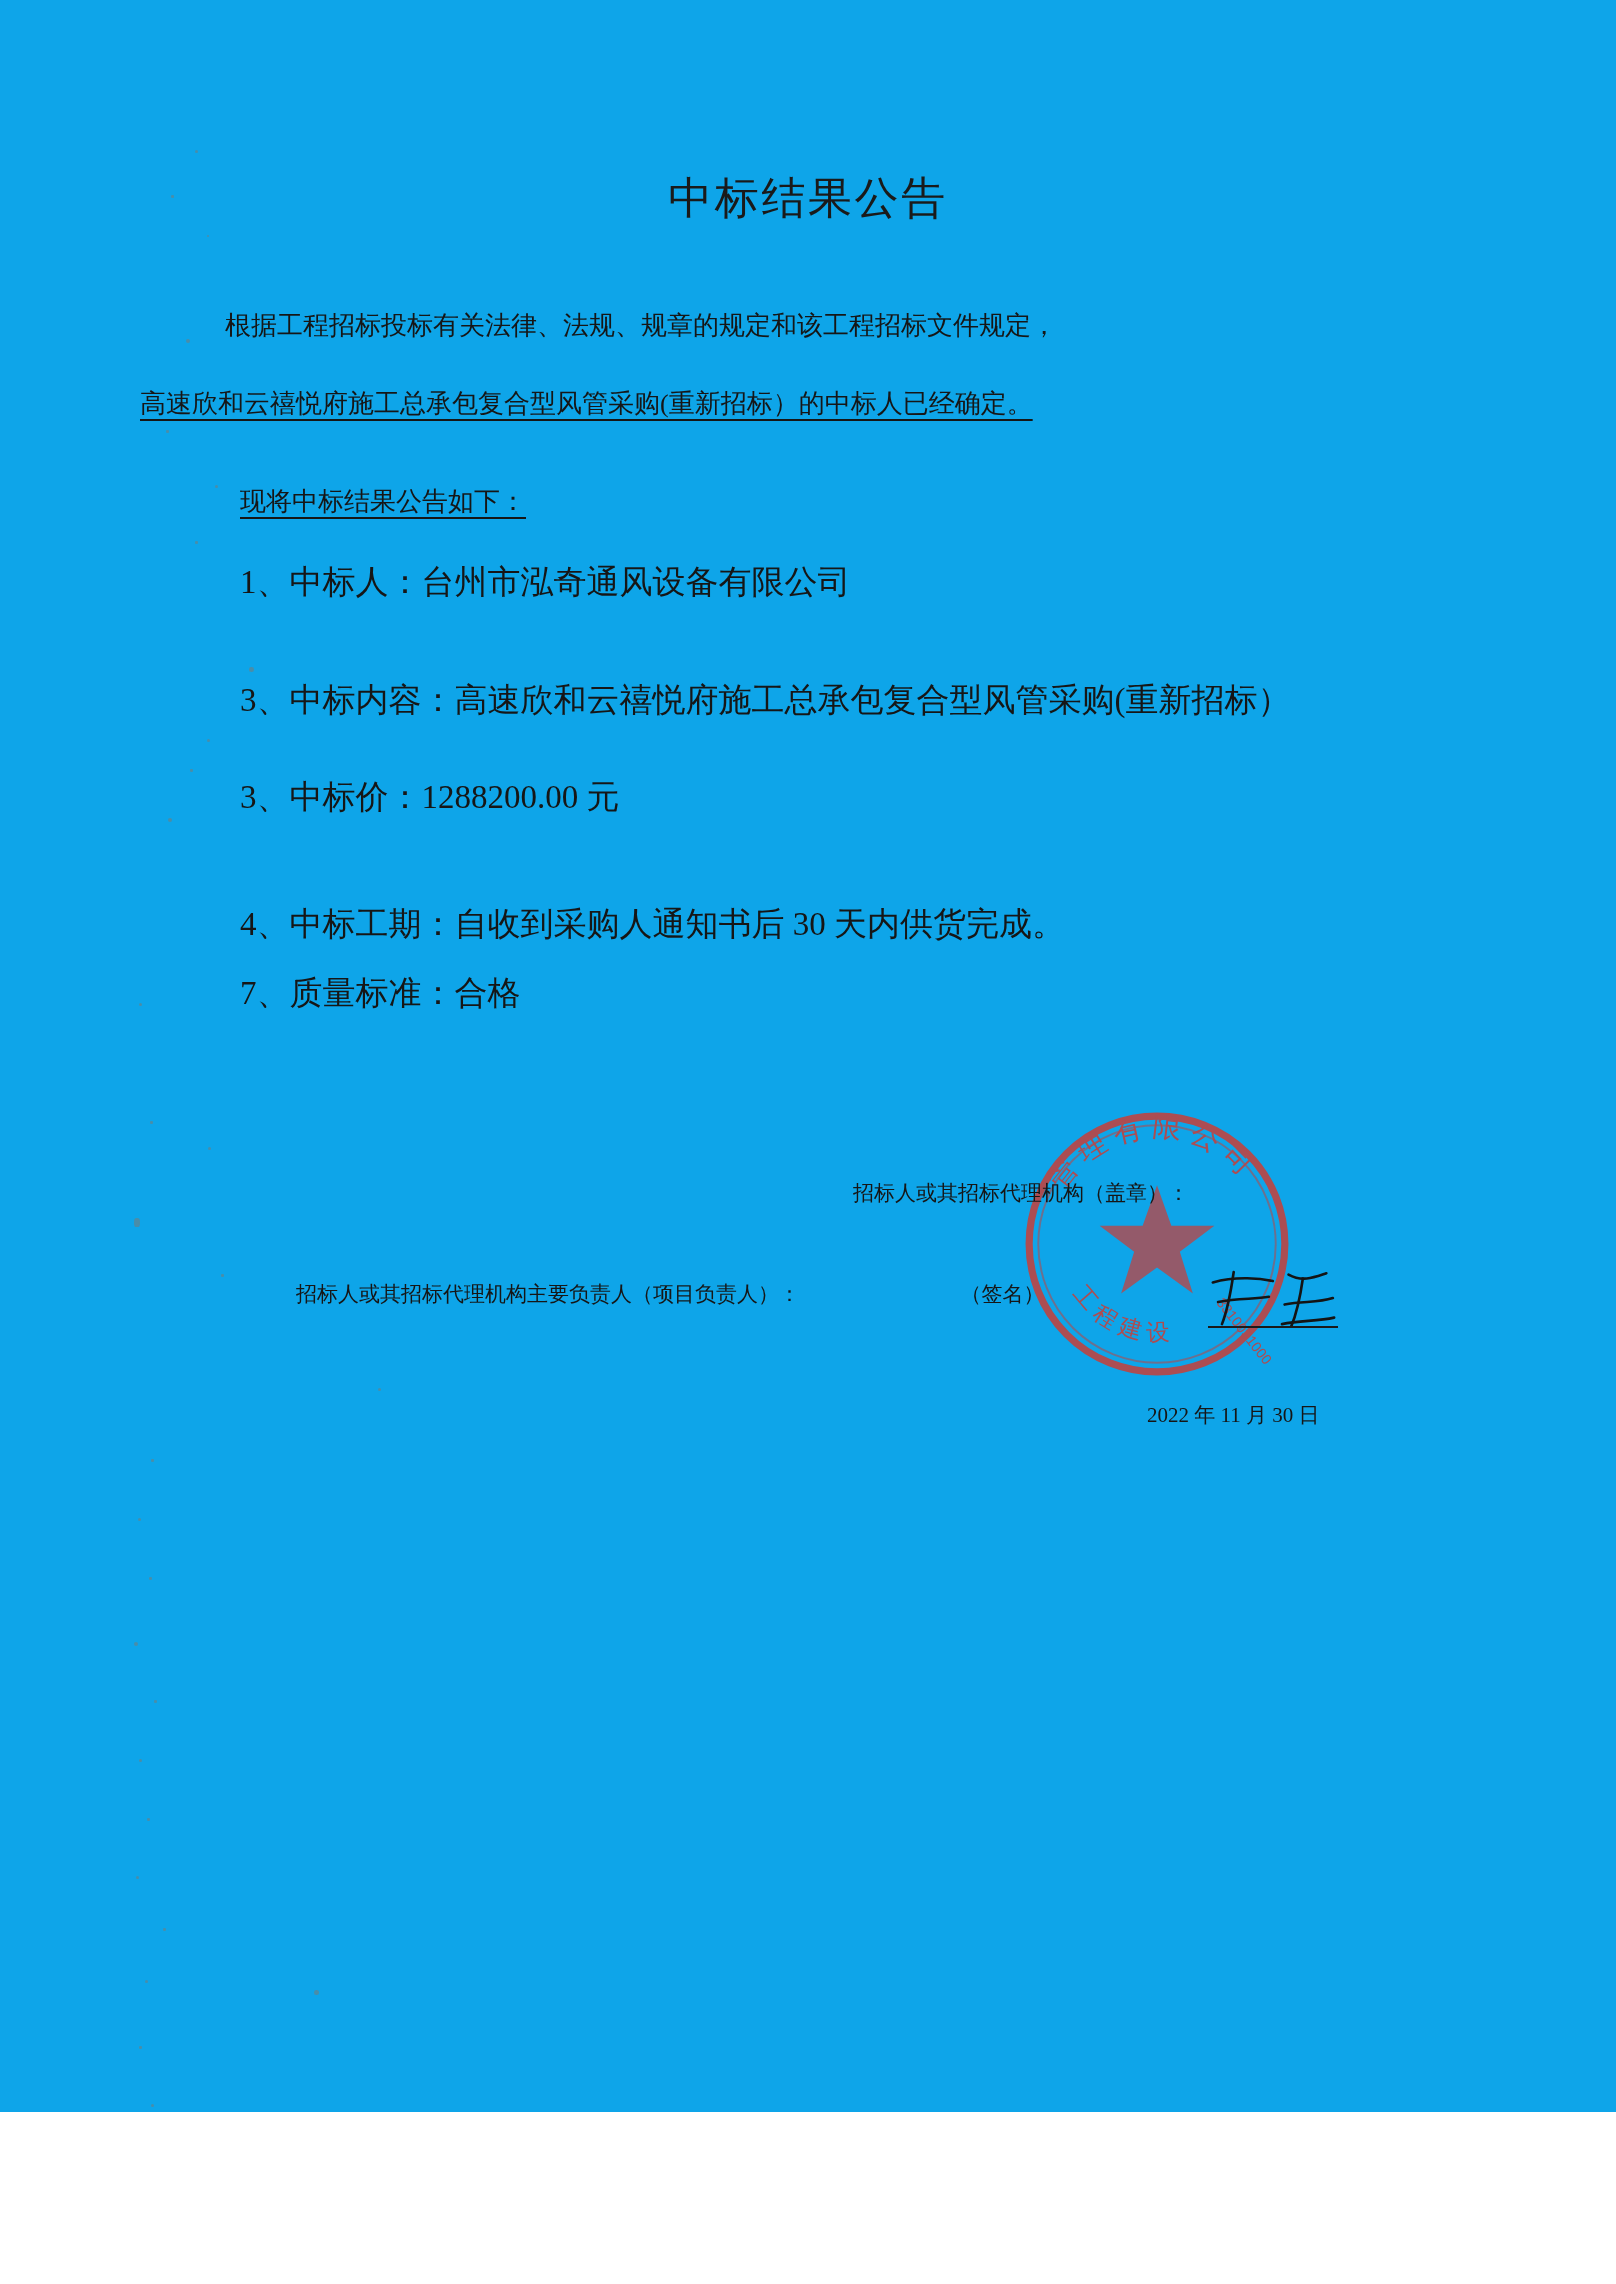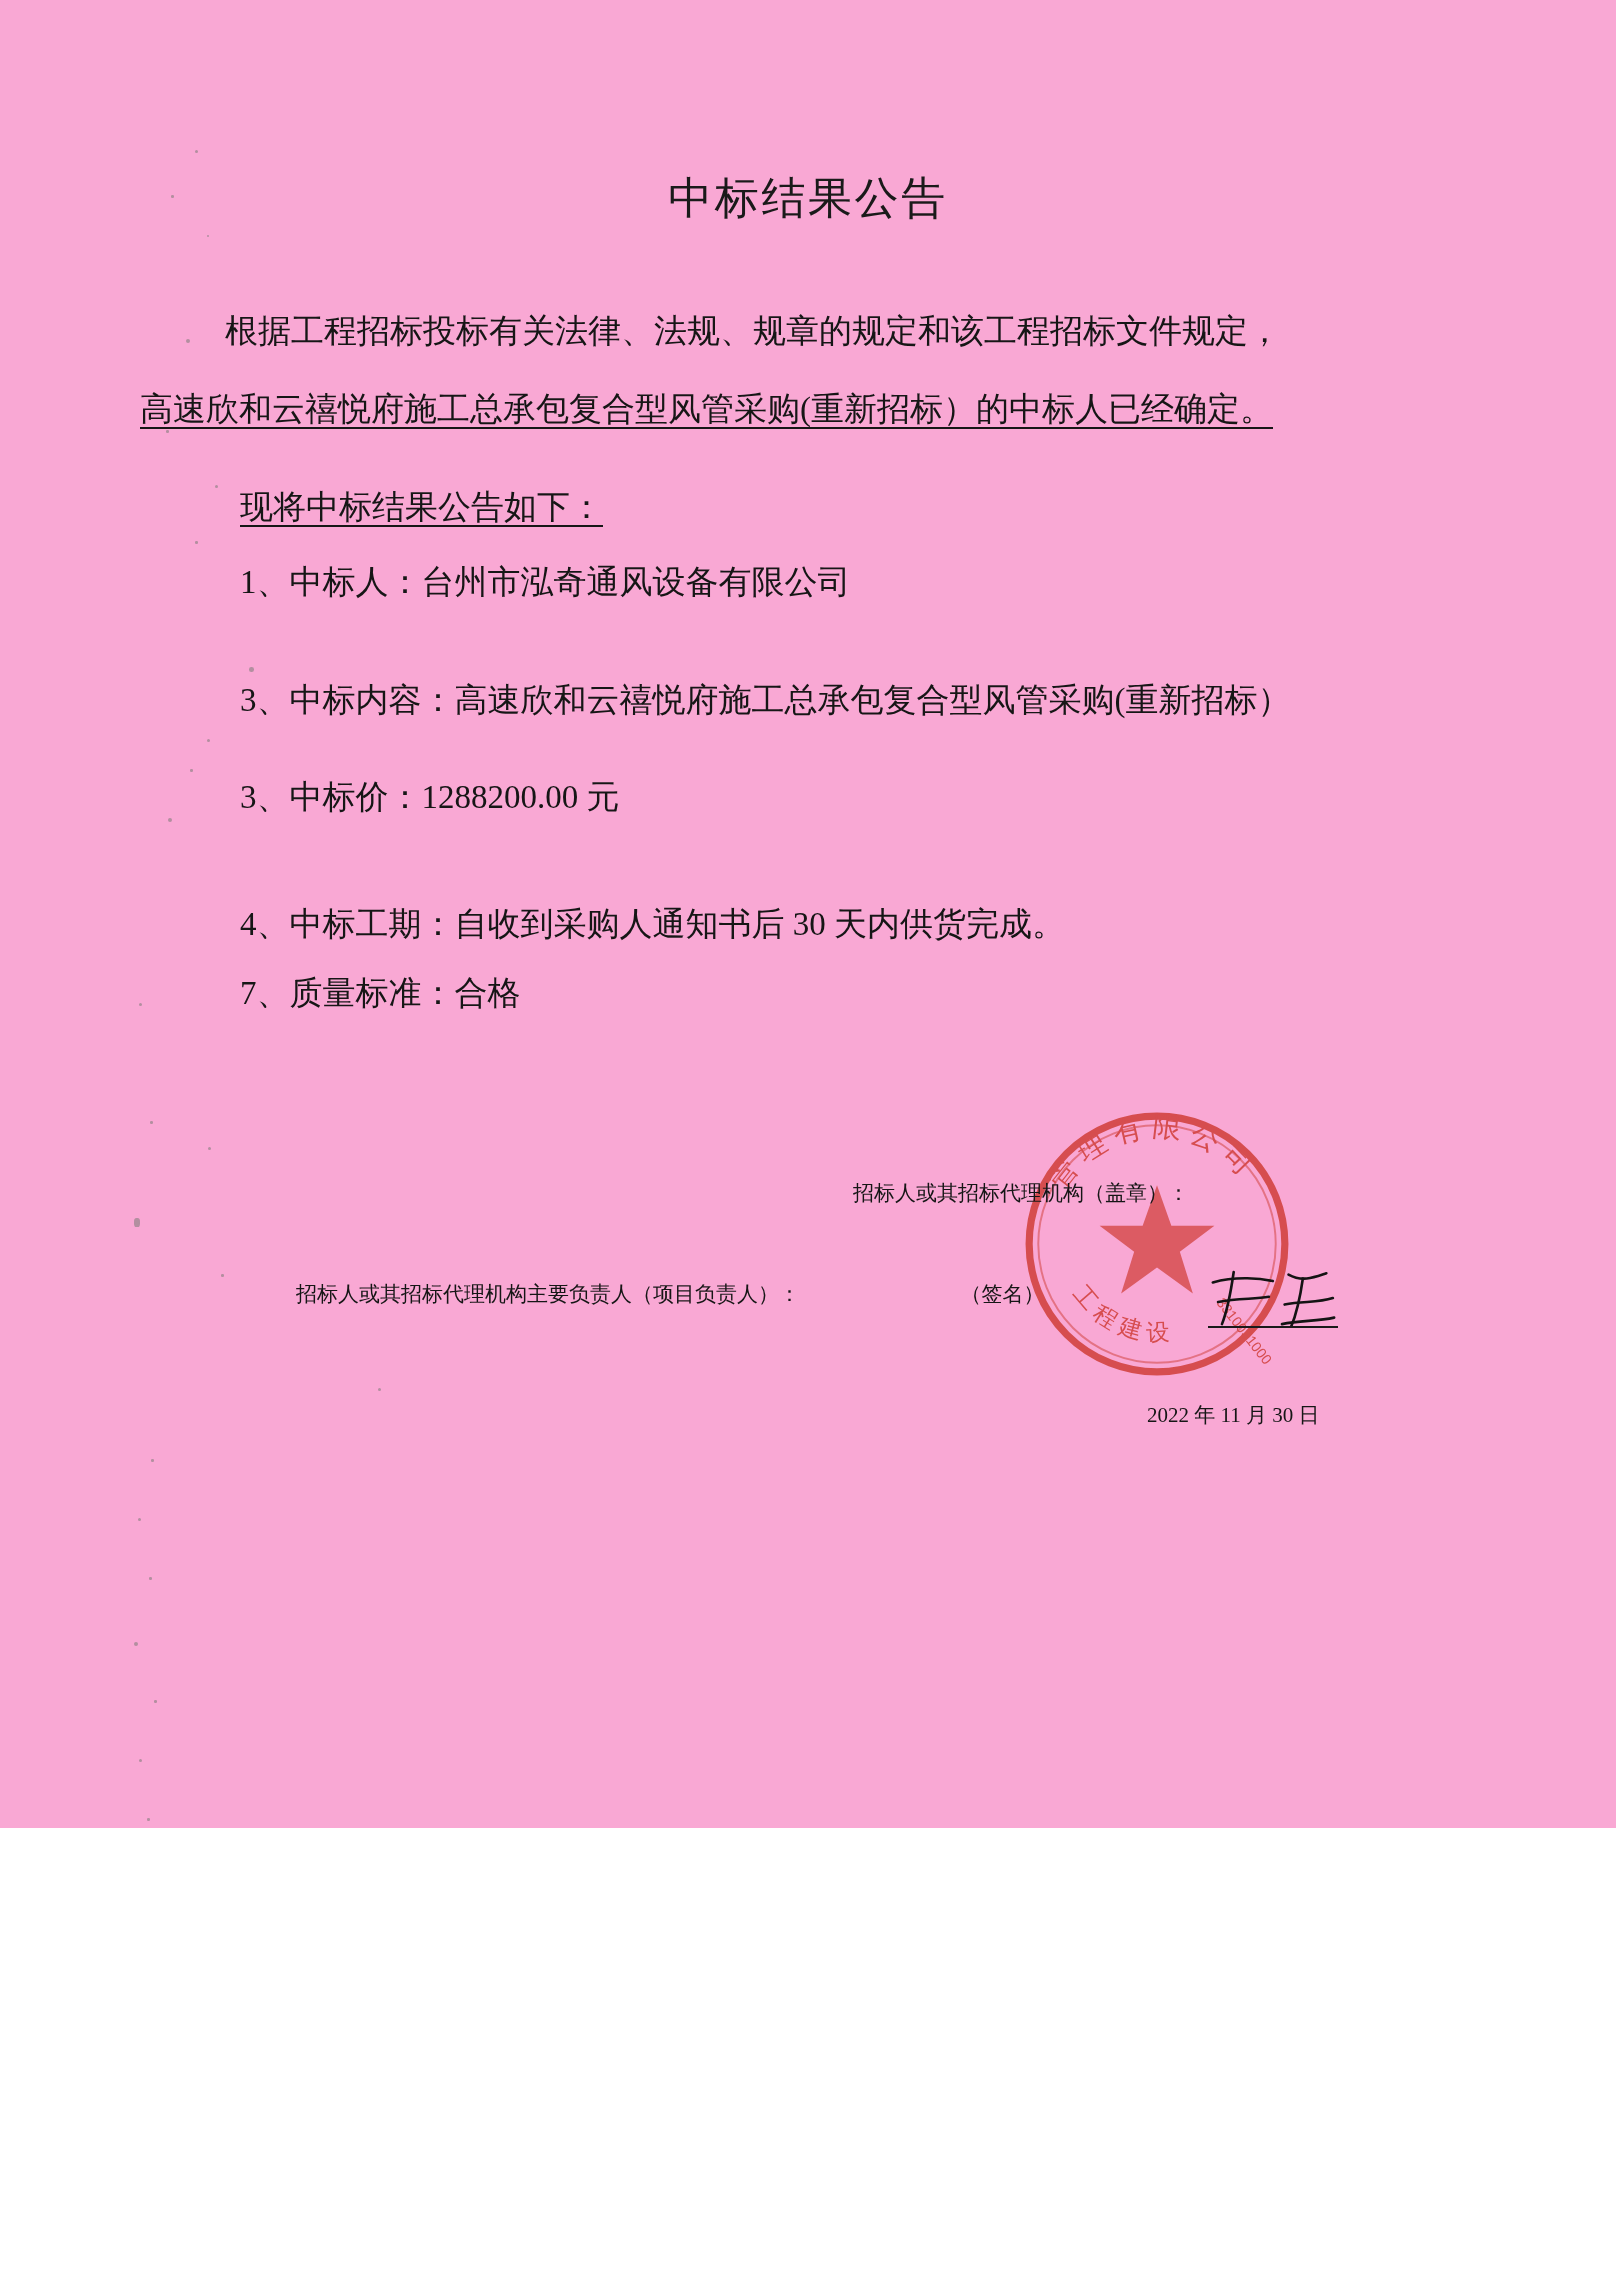--- a/index.html
+++ b/index.html
@@ -7,22 +7,22 @@
     padding: 0;
     background: #ffffff;
   }
   body {
     font-family: "Liberation Serif", "DejaVu Serif", serif;
     color: #111111;
   }
   .page {
     position: relative;
     width: 1616px;
-    height: 1828px;
-    background: #f9a8d4;
+    height: 2112px;
+    background: #0ea5e9;
     overflow: hidden;
   }
 
   
   .speck {
     position: absolute;
     background: #7a7a74;
     border-radius: 50%;
     opacity: .55;
   }
@@ -42,21 +42,21 @@
     width: 1616px;
     text-align: center;
     font-size: 44px;
     letter-spacing: 2.6px;
     font-family: "Liberation Serif", "DejaVu Serif", serif;
     color: #1a1a1a;
   }
 
   .para {
     position: absolute;
-    font-size: 33px;
+    font-size: 26px;
     line-height: 1.55;
     color: #161616;
     white-space: nowrap;
   }
 
   .underline {
     text-decoration: underline;
     text-underline-offset: 6.5px;
     text-decoration-thickness: 2px;
   }

